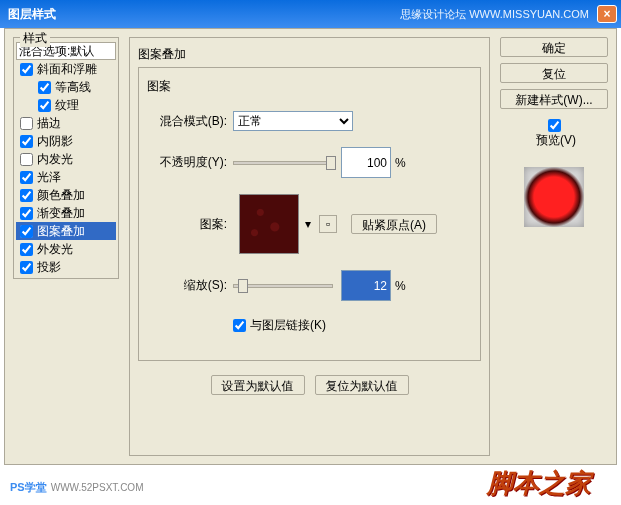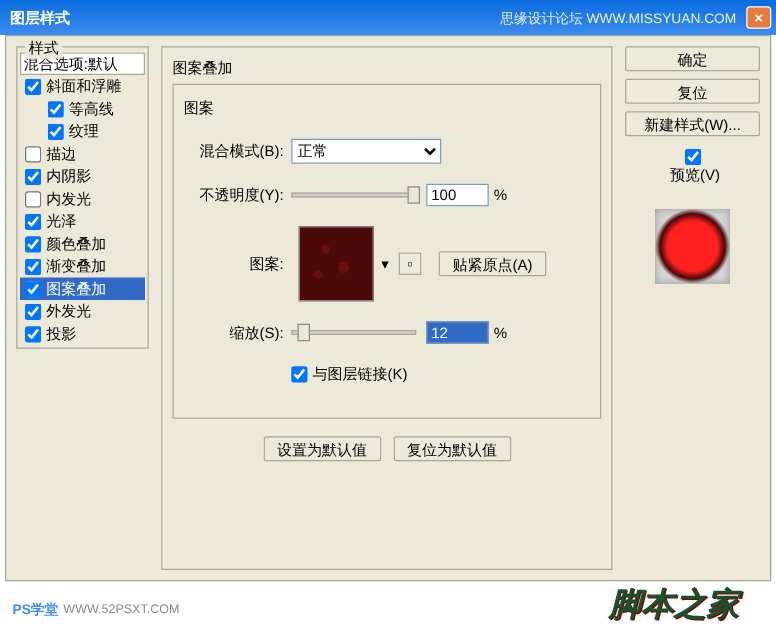--- a/index.html
+++ b/index.html
@@ -22,38 +22,38 @@
 
 .main-panel { flex: 1; }
 .main-fieldset { border: 1px solid #aca899; padding: 8px; position: relative; height: 100%; }
 .inner-fieldset { border: 1px solid #aca899; padding: 10px 8px; position: relative; margin-top: 4px; }
 
 .row { display: flex; align-items: center; margin: 16px 0; }
 .row .lbl { width: 80px; text-align: right; margin-right: 6px; }
 select.combo { width: 120px; height: 20px; border: 1px solid #7f9db9; background: #fff; }
 .slider-track { width: 100px; height: 4px; background: #d4d0c8; border: 1px solid #aca899; position: relative; margin-right: 8px; }
 .slider-thumb { position: absolute; width: 10px; height: 14px; background: #ece9d8; border: 1px solid #888; top: -6px; }
-input.num { width: 50px; height: 18px; border: 1px solid #7f9db9; background: #fff; padding: 0 3px; text-align: left; }
+input.num { width: 50px; height: 31px; border: 1px solid #7f9db9; background: #fff; padding: 0 3px; text-align: right; }
 input.num.sel { background: #316ac5; color: #fff; }
 .pct { margin-left: 4px; }
 
 .swatch { width: 60px; height: 60px; border: 1px solid #888; background: radial-gradient(circle at 35% 30%, #661010 3px, transparent 4px), radial-gradient(circle at 60% 55%, #661010 4px, transparent 5px), radial-gradient(circle at 25% 65%, #661010 3px, transparent 4px), #4b0909; margin: 0 6px; }
 .mini-btn { width: 18px; height: 18px; border: 1px solid #aca899; background: #ece9d8; display: flex; align-items: center; justify-content: center; cursor: pointer; }
 .btn { border: 1px solid #aca899; background: #ece9d8; padding: 2px 10px; height: 20px; cursor: pointer; border-radius: 2px; }
 .btn-row { display: flex; gap: 10px; justify-content: center; margin-top: 14px; }
 
 .right-panel { width: 108px; display: flex; flex-direction: column; gap: 6px; }
 .right-panel .btn { width: 100%; text-align: center; }
 .preview-swatch { width: 60px; height: 60px; margin: 8px auto; background: radial-gradient(circle at 50% 50%, #ff2020 20px, #4b0909 26px, #d8d8d8 30px); box-shadow: 0 0 8px rgba(0,0,0,.3) inset; }
 .preview-chk { display: flex; align-items: center; justify-content: center; margin: 4px 0; flex-direction: column; }
 
 .footer { position: absolute; bottom: 0; left: 0; right: 16px; height: 36px; display: flex; align-items: center; padding: 0 10px; background: #fff; }
 .footer .ps { color: #3c8cf0; font-weight: bold; font-size: 11px; }
 .footer .url { color: #888; font-size: 10px; margin-left: 4px; }
-.footer .logo { position: absolute; right: 14px; bottom: 4px; color: #14532d; font-family: "STKaiti", serif; font-size: 26px; font-style: italic; font-weight: bold; text-shadow: 1px 1px 0 #800; }
+.footer .logo { position: absolute; right: 14px; bottom: 4px; color: #c2410c; font-family: "STKaiti", serif; font-size: 26px; font-style: italic; font-weight: bold; text-shadow: 1px 1px 0 #800; }
 </style>
 </head>
 <body>
 
 <div class="titlebar">
   <span class="title">图层样式</span>
   <span class="meta">思缘设计论坛  WWW.MISSYUAN.COM</span>
   <div class="close-btn">×</div>
 </div>
 

